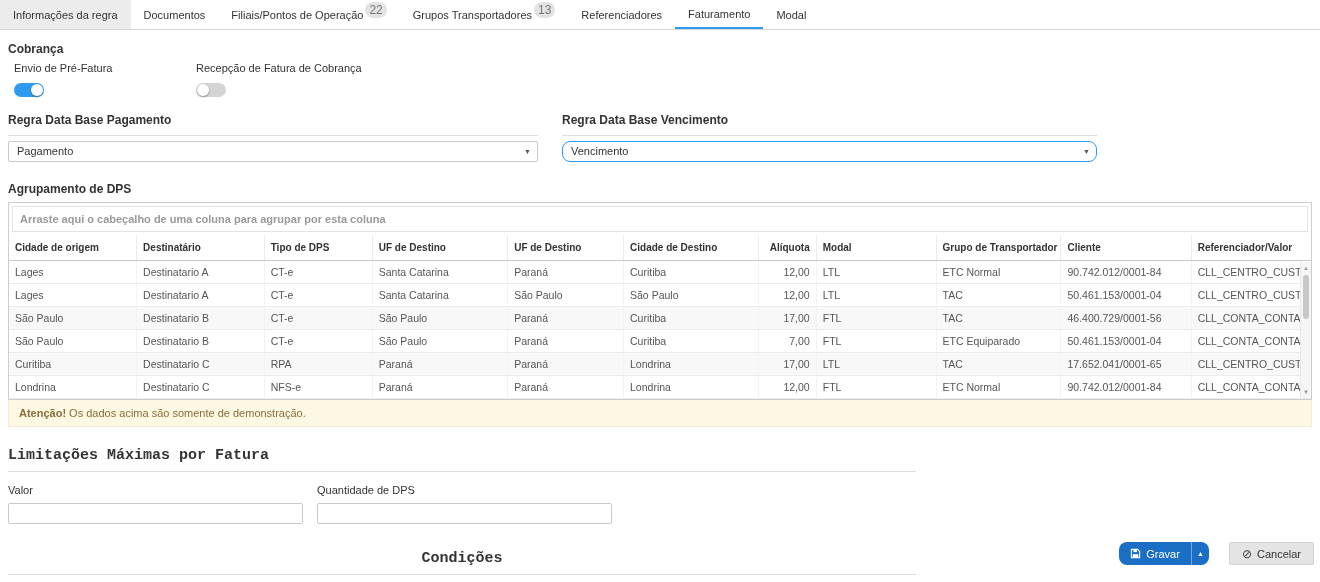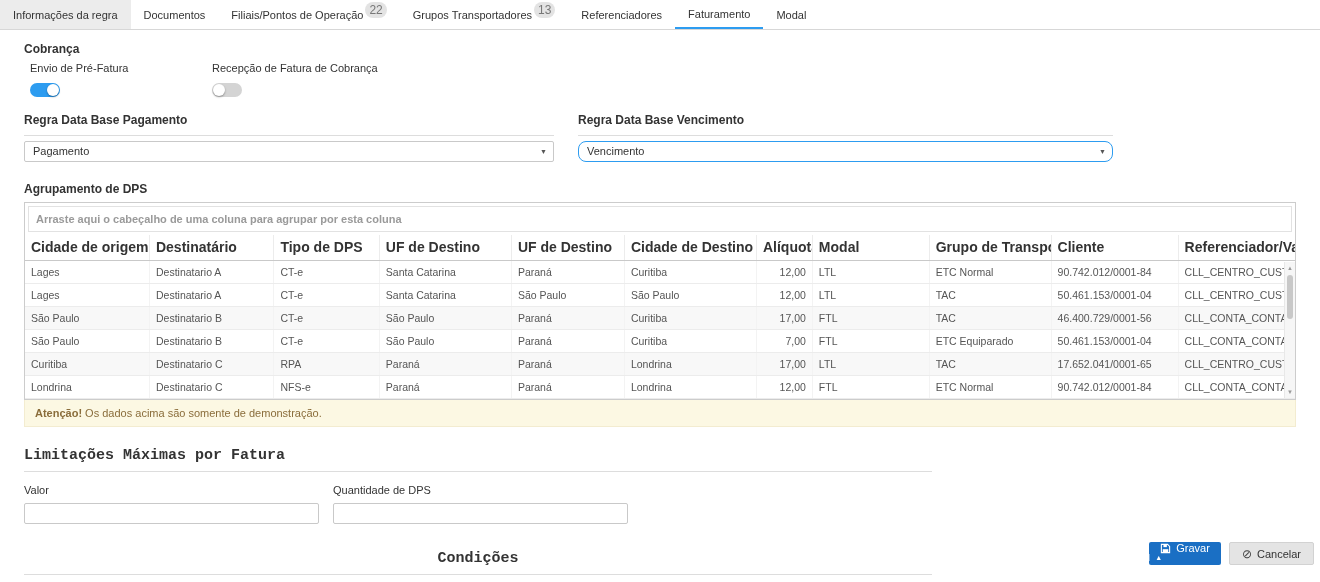--- a/index.html
+++ b/index.html
@@ -9,21 +9,21 @@
     background:#fff; color:#333;
     font-family:"Liberation Sans", sans-serif; font-size:11px;
   }
   
   .tabbar { display:flex; height:30px; border-bottom:1px solid #d7d7d7; background:#fff; }
   .tab { display:flex; align-items:center; padding:0 13px; cursor:pointer; height:100%; position:relative; color:#333; white-space:nowrap; }
   .tab.first { background:#ececec; }
   .tab.active { border-bottom:2px solid var(--accent-blue,#2d9cf0); }
   .tab .badge { font-size:12px; color:#777; background:#e3e3e3; border-radius:8px; padding:1px 4px; margin-left:2px; transform:translateY(-5px); }
   
-  .content { padding:0 24px; }
+  .content { padding:0 8px; }
   .sec-title { font-weight:bold; color:#333; }
   .sec-title.sm { font-size:12px; margin:12px 0 6px 0; }
   .sec-title.lg { font-size:15px; margin:20px 0 0 0; padding-bottom:7px; border-bottom:1px solid #ddd; width:908px;font-family:Liberation Mono, monospace; }
   
   .toggle-row { display:flex; margin:4px 0 0 6px;gap:12px; }
   .toggle-group { min-width:158px; margin-right:12px; }
   .toggle-label { color:#333; margin-bottom:9px; }
   .switch { width:30px; height:14px; border-radius:8px; background:#d4d4d4; position:relative; cursor:pointer; }
   .switch .knob { width:12px; height:12px; border-radius:50%; background:#fff; position:absolute; top:1px; left:1px; box-shadow:0 1px 2px rgba(0,0,0,.35); transition:left .1s; }
   .switch.on { background:var(--accent-blue,#2d9cf0); }
@@ -34,41 +34,41 @@
   .dual .col.left  { width:530px; }
   .dual .col.right { width:535px; }
   .dual .col-title { font-weight:bold; font-size:12px; padding-bottom:8px; border-bottom:1px solid #ddd; }
   .selectbox { margin-top:5px; height:21px; line-height:19px; border:1px solid #c9c9c9; border-radius:2px; background:#fff; padding:0 20px 0 8px; position:relative; cursor:pointer; color:#333; }
   .selectbox.focused { border-color:var(--accent-blue,#2d9cf0);border-radius:8px; }
   .selectbox .caret { position:absolute; right:6px; top:0; line-height:20px; font-size:7px; color:#555; }
   
   .grid { border:1px solid #ccc; margin-top:6px; position:relative; background:#fff; }
   .group-panel { margin:3px; border:1px solid #e2e2e2; height:26px; line-height:24px; padding-left:7px; color:#9a9a9a;font-weight:bold; }
   table { width:100%; border-collapse:collapse; table-layout:fixed; }
-  thead th { height:25px; font-size:14px; font-weight:bold; text-align:left; color:#333; padding:0 6px; border-bottom:1px solid #c9c9c9; border-right:1px solid #ececec; white-space:nowrap; overflow:hidden; background:#fff; }
+  thead th { height:25px; font-size:10px; font-weight:bold; text-align:left; color:#333; padding:0 6px; border-bottom:1px solid #c9c9c9; border-right:1px solid #ececec; white-space:nowrap; overflow:hidden; background:#fff; }
   tbody td { height:23px; font-size:10.5px; color:#555; padding:0 6px; border-bottom:1px solid #ececec; border-right:1px solid #f3f3f3; white-space:nowrap; overflow:hidden; }
   thead th:last-child, tbody td:last-child { border-right:none; }
   tbody tr:nth-child(2n+3) { background:#f8f8f8; }
   th.num, td.num { text-align:right; }
   
   .vscroll { position:absolute; top:59px; right:0; bottom:1px; width:11px; background:#f6f6f6; border-left:1px solid #e8e8e8; }
   .vscroll .arr { position:absolute; left:0; width:100%; text-align:center; font-size:6px; color:#999; height:10px; line-height:10px; cursor:pointer; }
   .vscroll .arr.up { top:1px; } .vscroll .arr.down { bottom:1px; }
   .vscroll .thumb { position:absolute; left:2px; right:2px; top:13px; height:44px; background:#c8c8c8; border-radius:3px; cursor:grab; }
   
   .warning { background:var(--warning-bg,#fcf8e3); color:var(--warning-fg,#8a6d3b); border:1px solid #f3ecd0; border-top:none; padding:7px 10px; }
   .warning b { font-weight:bold; }
   
   .fields { display:flex; margin-top:12px; }
   .field { margin-right:14px; }
   .field label { display:block; color:#333; margin-bottom:7px; }
   .field input { width:295px; height:21px; border:1px solid #c9c9c9; border-radius:2px; padding:0 6px; font-family:"Liberation Sans",sans-serif; font-size:11px; color:#333; }
   
   .footer { position:absolute; right:6px; bottom:17px; display:flex; align-items:center; }
-  .btn-save { display:flex; height:23px; background:var(--save-blue,#1a6fc4); color:#fff; border-radius:2px; overflow:hidden; cursor:pointer; margin-right:8px;flex-direction:column; }
+  .btn-save { display:flex; height:23px; background:var(--save-blue,#1a6fc4); color:#fff; border-radius:8px; overflow:hidden; cursor:pointer; margin-right:20px; }
   .btn-save .main { display:flex; align-items:center; gap:5px; padding:0 11px; }
   .btn-save .caret-part { width:18px; border-left:1px solid rgba(255,255,255,.4); display:flex; align-items:center; justify-content:center; font-size:7px; }
   .btn-cancel { display:flex; align-items:center; gap:5px; height:23px; background:#e4e4e4; border:1px solid #d2d2d2; border-radius:2px; padding:0 12px; color:#333; cursor:pointer; }
   .btn-cancel .no-icon { font-size:12px; line-height:1; color:#444; }
 </style>
 </head>
 <body>
 
 <div class="tabbar" id="tabbar">
     <div class="tab first">

